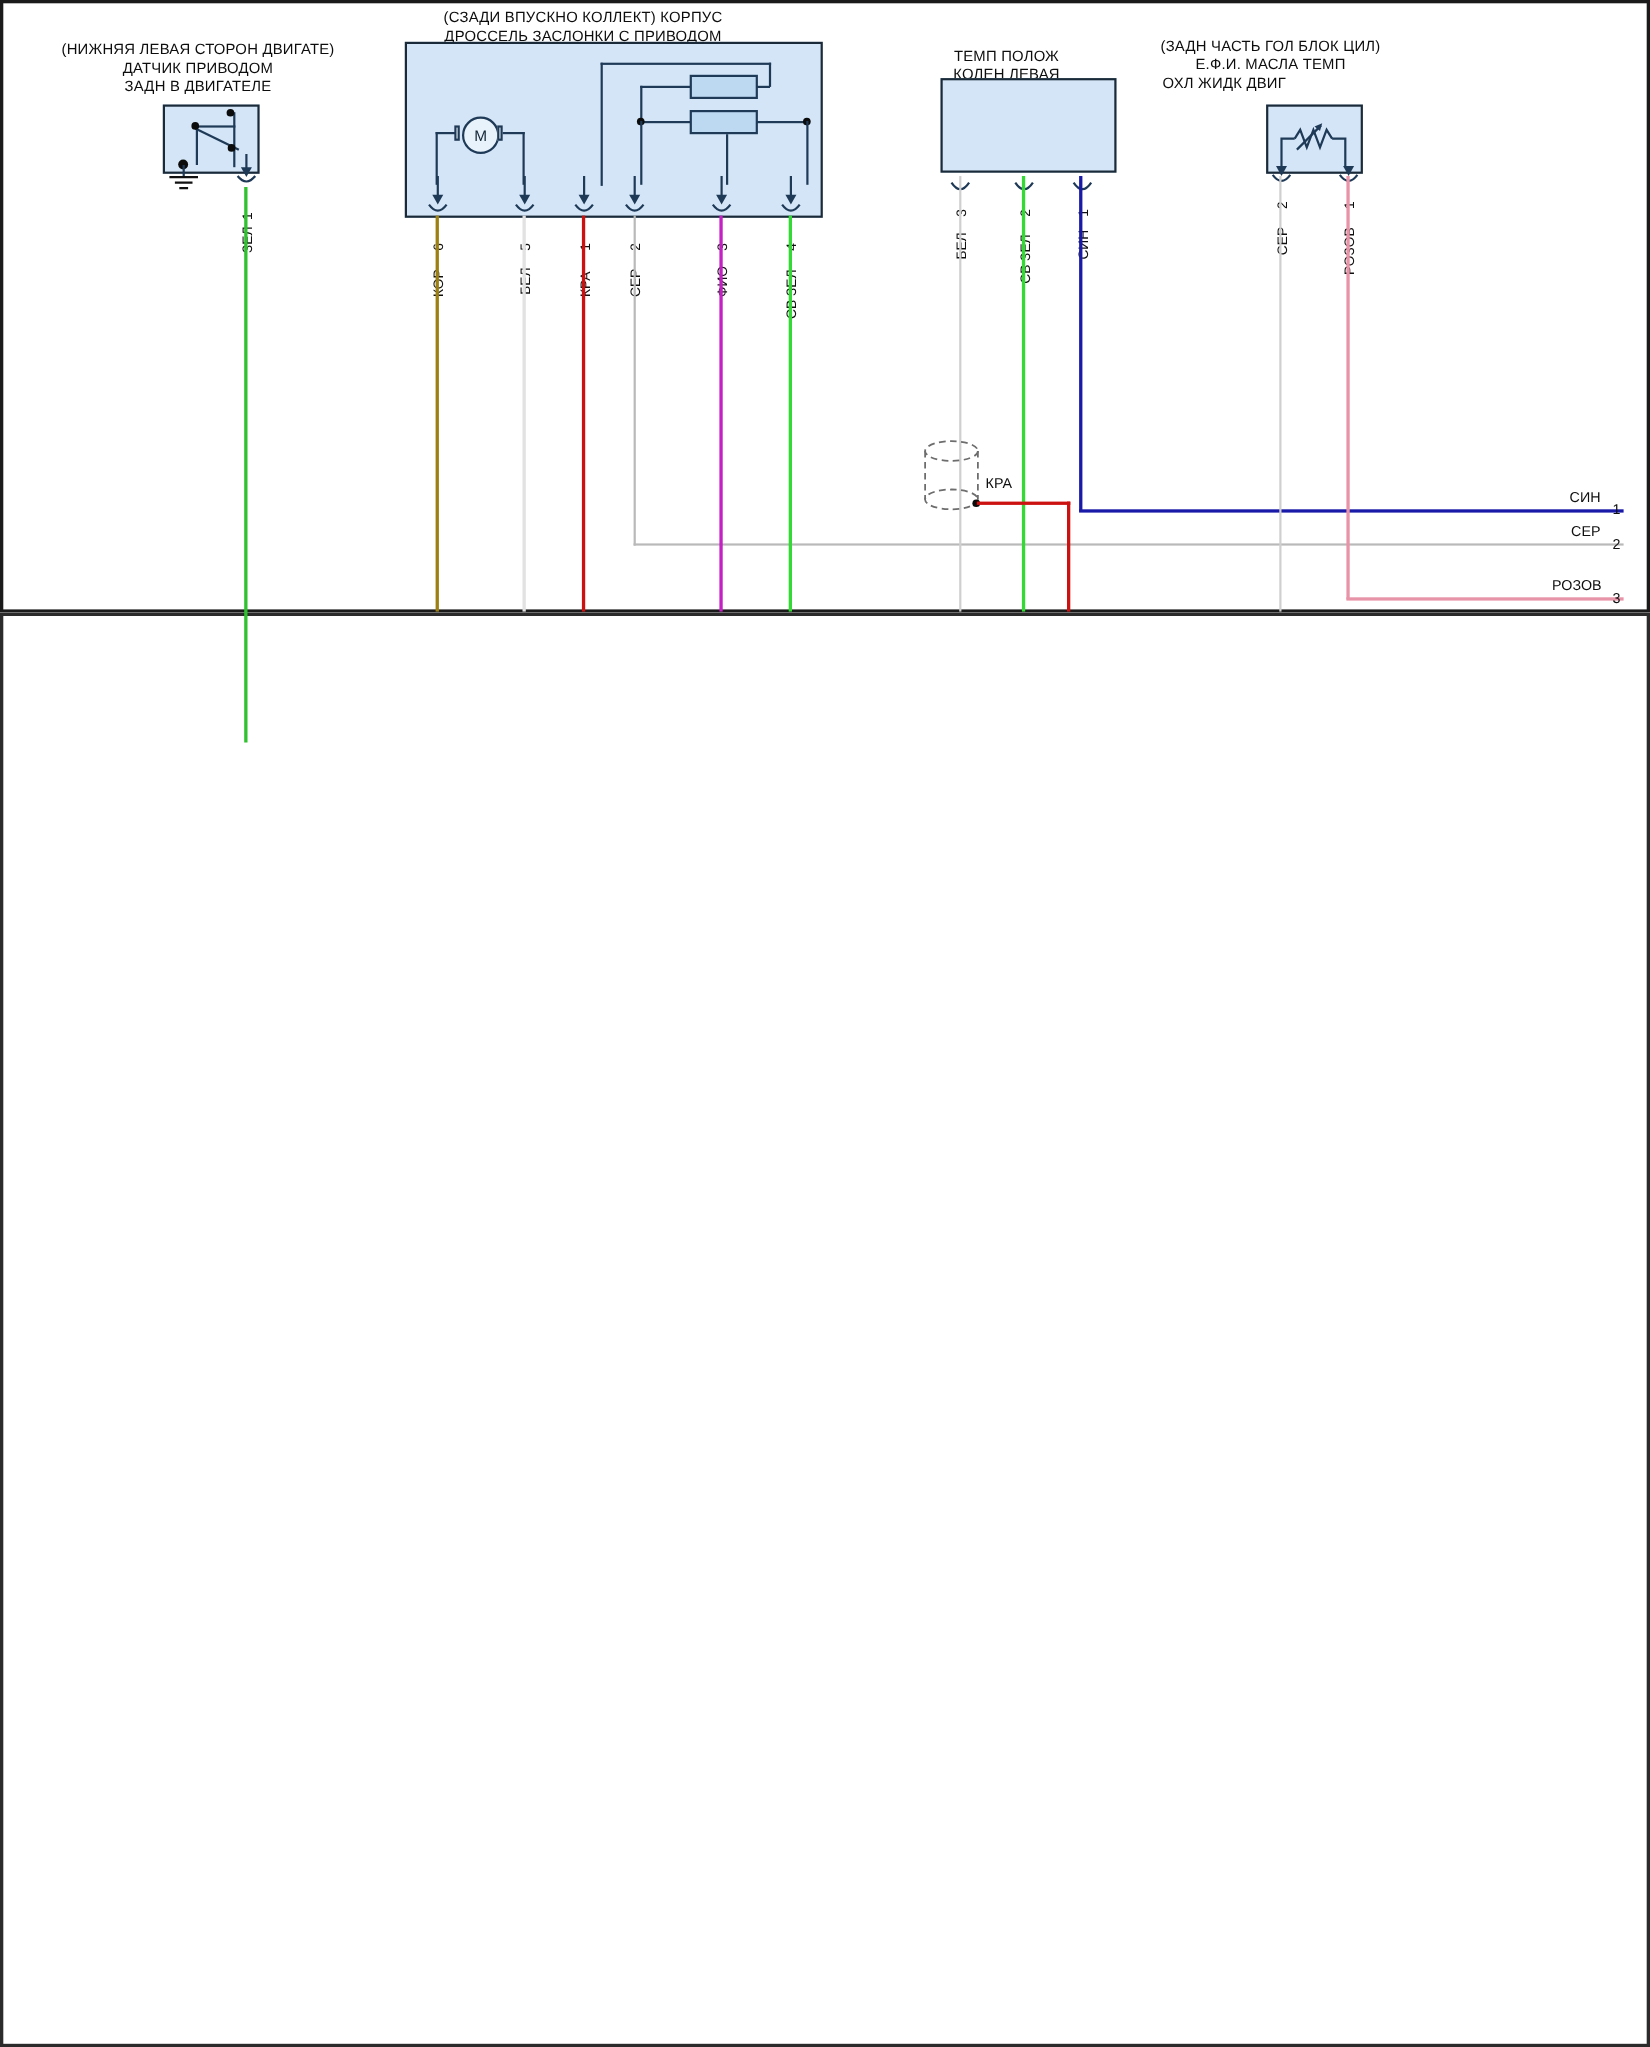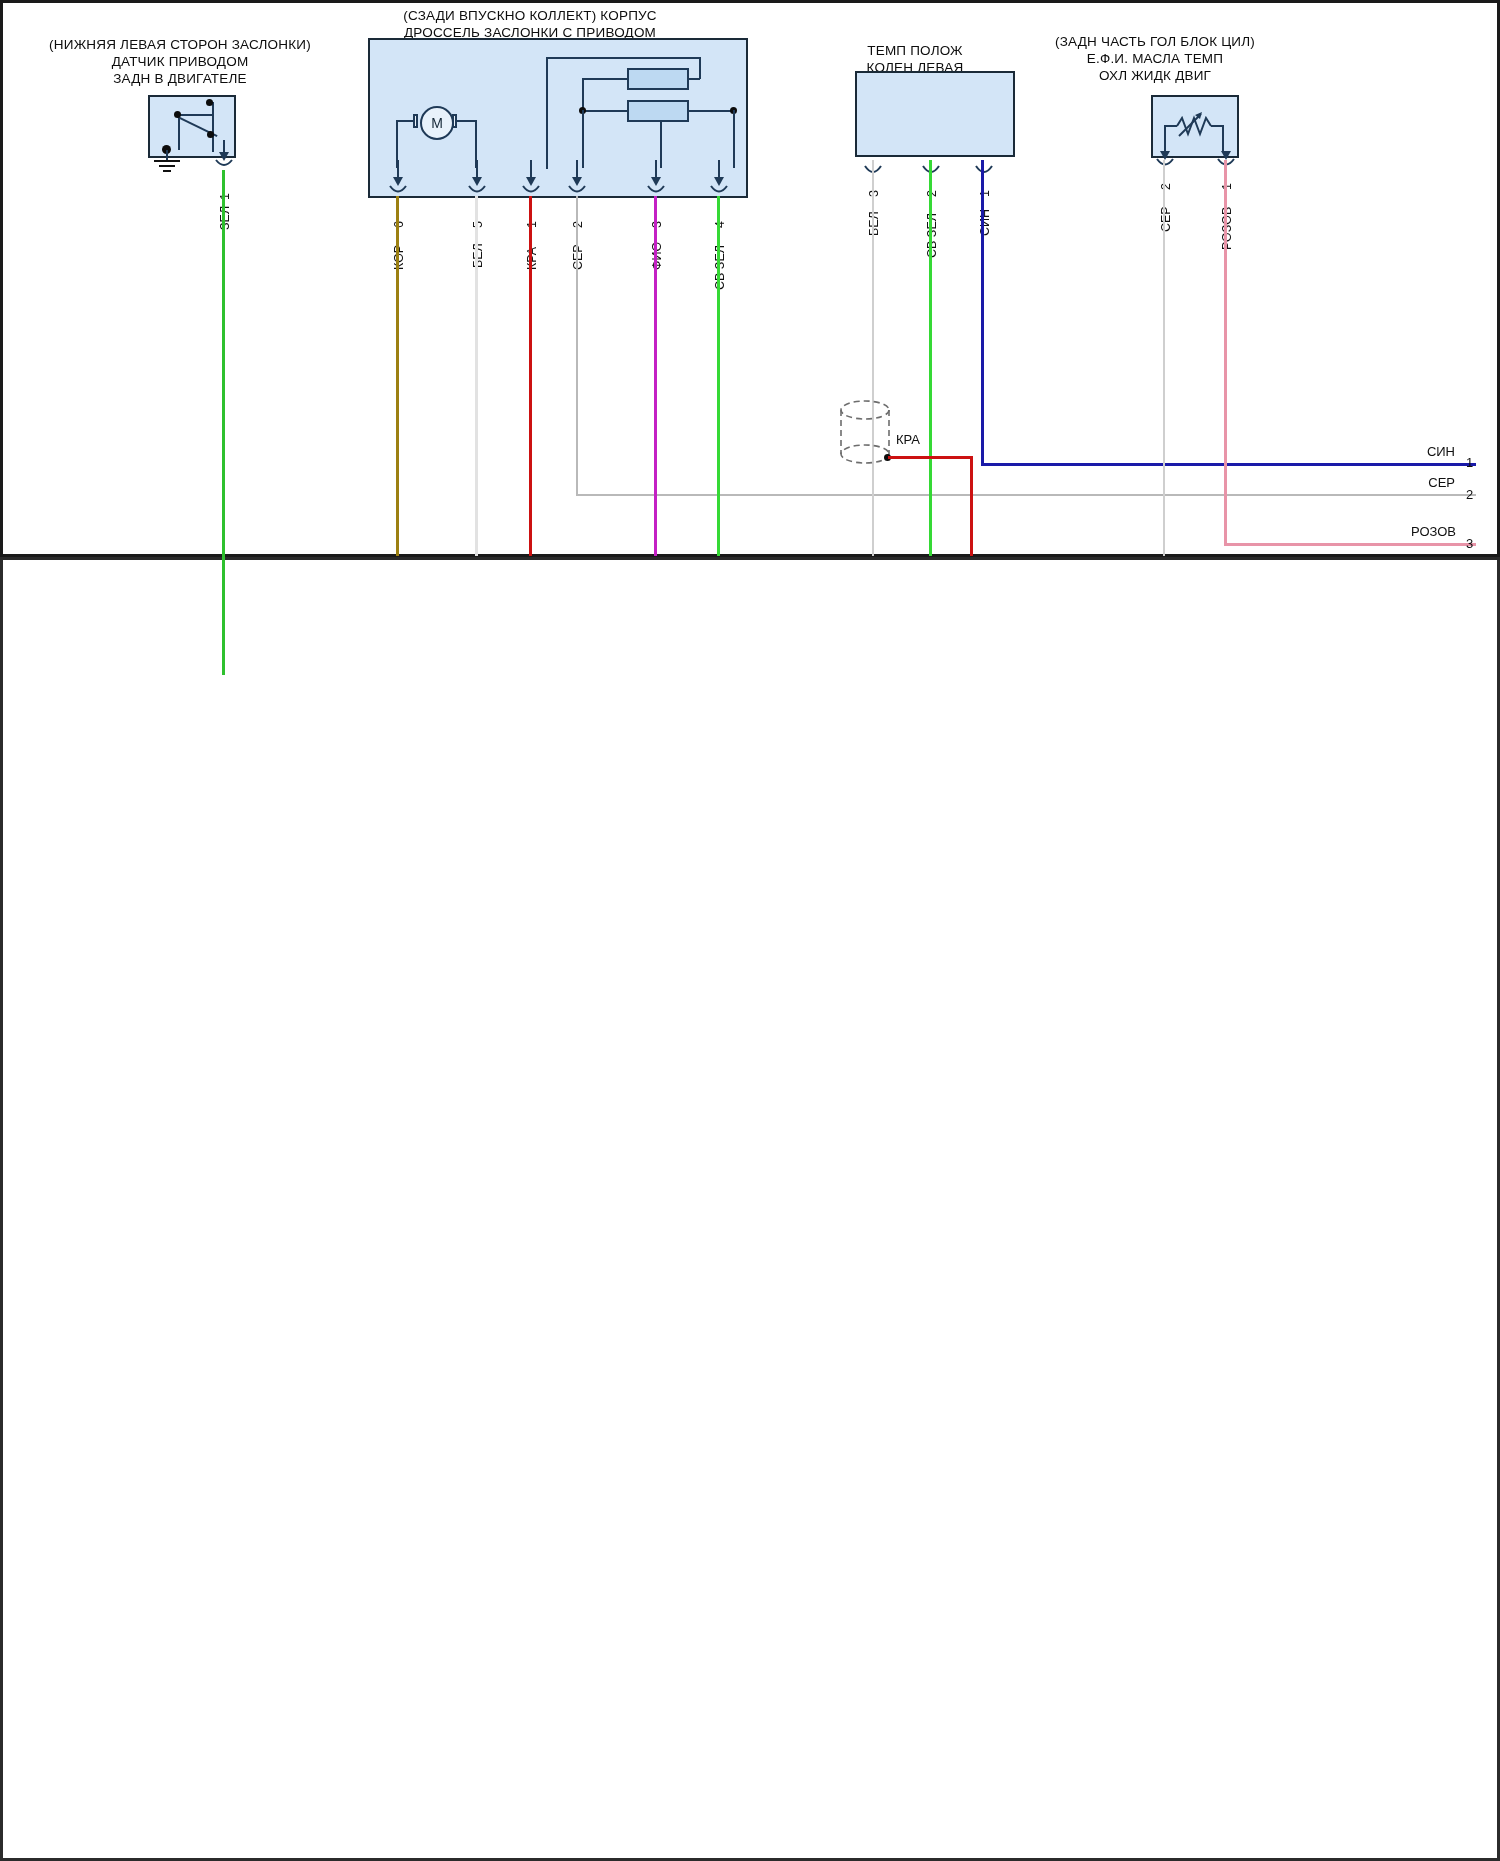--- a/index.html
+++ b/index.html
@@ -461,21 +461,21 @@
       <div class="ecupinlab" style="left:1265.0px;top:1128px;">38</div>
       <div class="blurtext" style="left:690px;top:1266px;text-align:center;">███ ███ ███ ███
 ███ ███ ███</div>
     </div>
 
   <div class="frame-top"></div>
   <div class="frame-bottom"></div>
 
   <div id="sharp">
 
-    <div class="cap" style="left:30px;top:37px;width:300px;">(НИЖНЯЯ ЛЕВАЯ СТОРОН ЗАСЛОНКИ)</div>
+    <div class="cap" style="left:30px;top:37px;width:300px;">(НИЖНЯЯ ЛЕВАЯ СТОРОН ДВИГАТЕ)</div>
     <div class="cap" style="left:30px;top:54px;width:300px;">ДАТЧИК ПРИВОДОМ</div>
     <div class="cap" style="left:30px;top:71px;width:300px;">ЗАДН В ДВИГАТЕЛЕ</div>
 
     <div class="box" style="left:148px;top:95px;width:88px;height:63px;"></div>
 
     <div class="ln lnv" style="left:212px;top:102px;height:50px;"></div>
     <div class="ln lnh" style="left:178px;top:114px;width:36px;"></div>
     <div class="ln lnv" style="left:178px;top:114px;height:36px;"></div>
     <div class="ln" style="left:178px;top:116px;width:44px;height:2px;transform-origin:0 0;transform:rotate(26deg);"></div>
     <div class="dot sm" style="left:206px;top:99px;"></div>
@@ -621,21 +621,21 @@
       <line x1="5" y1="12" x2="5" y2="56" stroke="#6d6d6d" stroke-width="1.6" stroke-dasharray="6 4"></line>
       <line x1="53" y1="12" x2="53" y2="56" stroke="#6d6d6d" stroke-width="1.6" stroke-dasharray="6 4"></line>
     </svg>
     <div class="shieldlab" style="left:896px;top:432px;">КРА</div>
     <div class="dot sm" style="left:884px;top:454px;"></div>
     <div class="w wh" style="left:888px;top:456px;width:85px;background:#cc1111;"></div>
     <div class="w wv" style="left:970px;top:456px;height:100px;background:#cc1111;"></div>
 
     <div class="cap" style="left:1005px;top:34px;width:300px;">(ЗАДН ЧАСТЬ ГОЛ БЛОК ЦИЛ)</div>
     <div class="cap" style="left:1005px;top:51px;width:300px;">Е.Ф.И. МАСЛА ТЕМП</div>
-    <div class="cap" style="left:1005px;top:68px;width:300px;">ОХЛ ЖИДК ДВИГ</div>
+    <div class="cap" style="left:963px;top:68px;width:300px;">ОХЛ ЖИДК ДВИГ</div>
 
     <div class="box" style="left:1151px;top:95px;width:88px;height:63px;"></div>
     <svg style="position:absolute;left:1157px;top:102px;width:78px;height:56px;" viewBox="0 0 78 56">
       <polyline points="8,50 8,24 20,24" fill="none" stroke="#1f3a57" stroke-width="2"></polyline>
       <polyline points="20,24 25,16 31,32 37,16 43,32 49,16 54,24" fill="none" stroke="#1f3a57" stroke-width="2"></polyline>
       <polyline points="54,24 66,24 66,50" fill="none" stroke="#1f3a57" stroke-width="2"></polyline>
       <line x1="22" y1="34" x2="44" y2="12" stroke="#1f3a57" stroke-width="2"></line>
       <polygon points="45,10 38,13 43,17" fill="#1f3a57"></polygon>
     </svg>
     <svg class="sock" style="left:1154px;top:140px;width:22px;height:32px;" viewBox="0 0 22 32">

